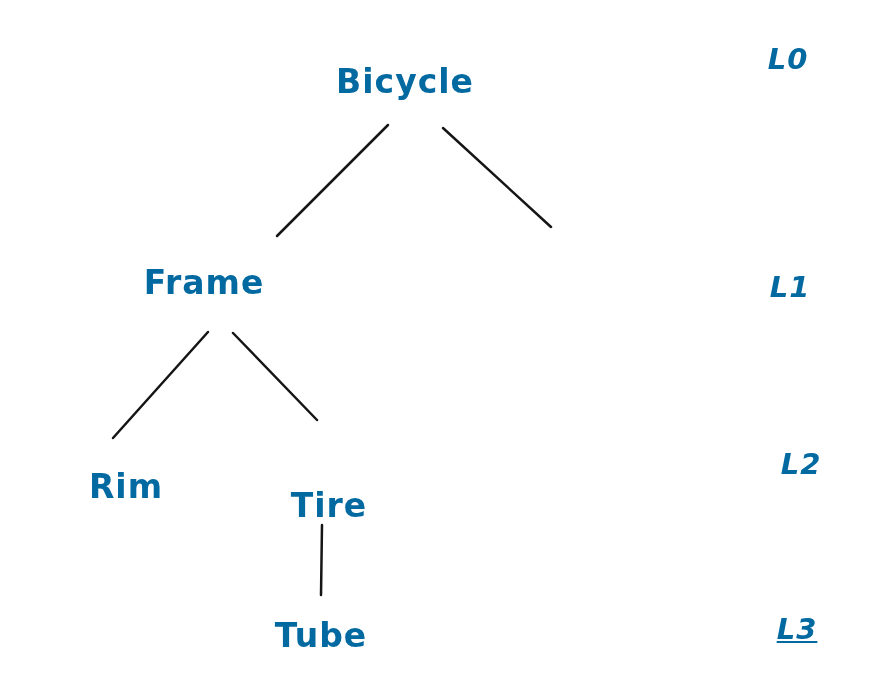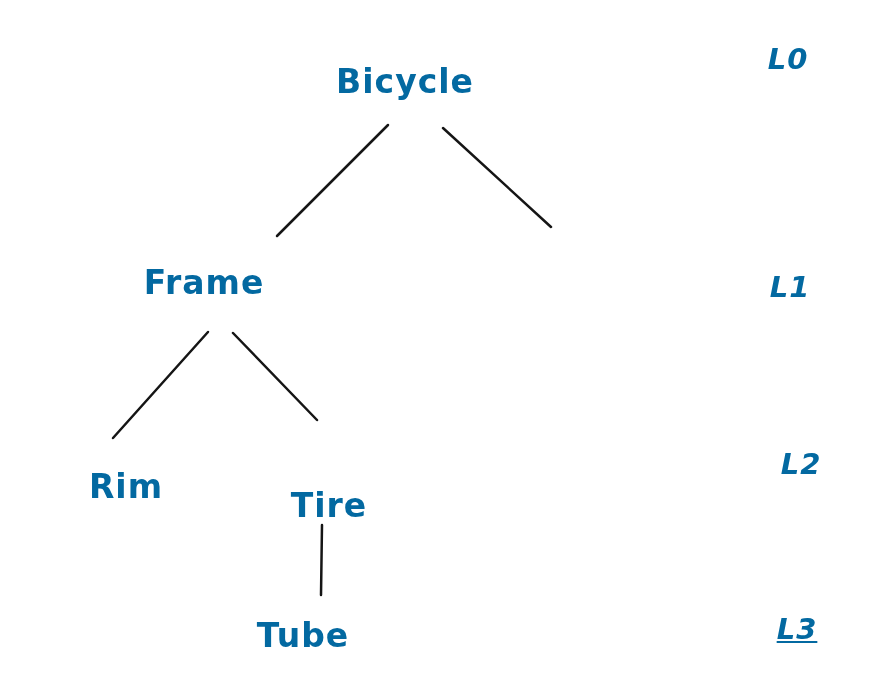--- a/index.html
+++ b/index.html
@@ -43,21 +43,21 @@
     font-size: 29px;
     letter-spacing: 1px;
     font-style: italic;
   }
   
   .pos-bicycle { left: 405px; top: 81px; }
   .pos-wheel   { left: 204px; top: 282px; }
   .pos-frame   { left: 638px; top: 275px; }
   .pos-rim     { left: 126px; top: 486px; }
   .pos-tire    { left: 329px; top: 485px; margin-top: 20px; }
-  .pos-tube    { left: 303px; top: 635px; }
+  .pos-tube    { left: 321px; top: 635px; }
   
   .pos-l0 { left: 788px; top: 59px; }
   .pos-l1 { left: 790px; top: 287px; }
   .pos-l2 { left: 801px; top: 464px; }
   .pos-l3 { left: 797px; top: 629px; text-decoration: underline; }
 </style>
 </head>
 <body>
 
 <div id="canvas">

